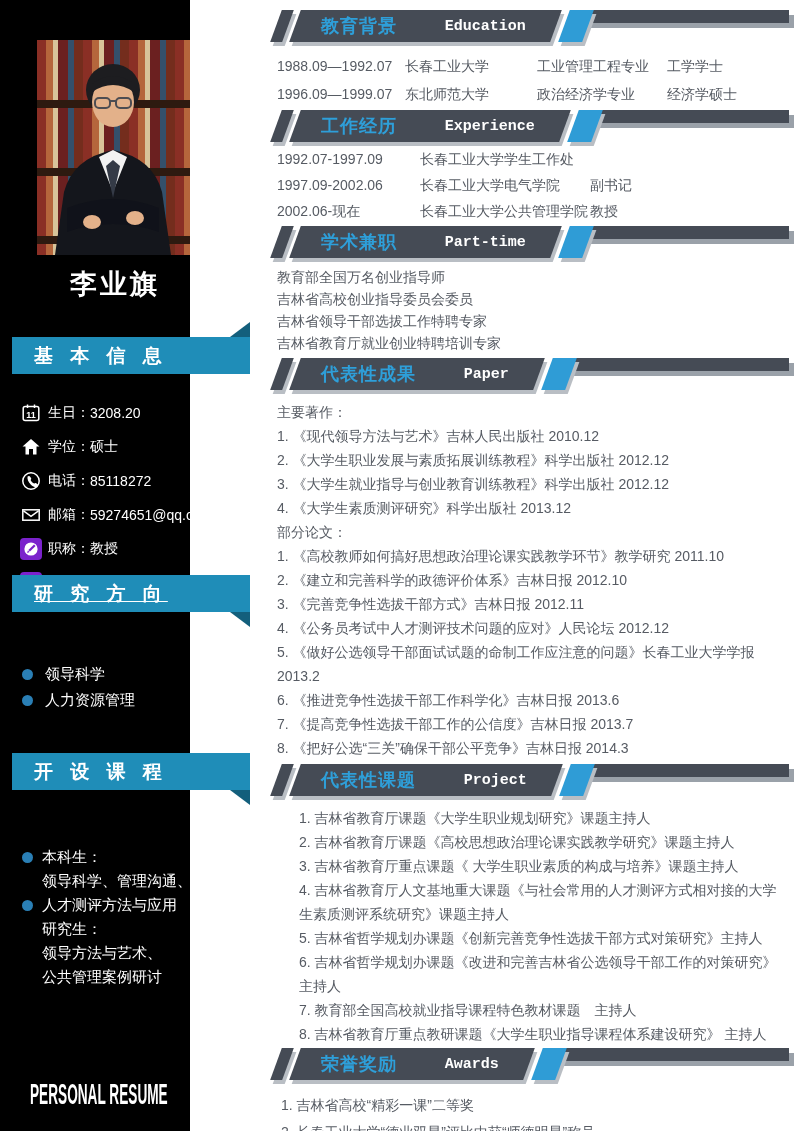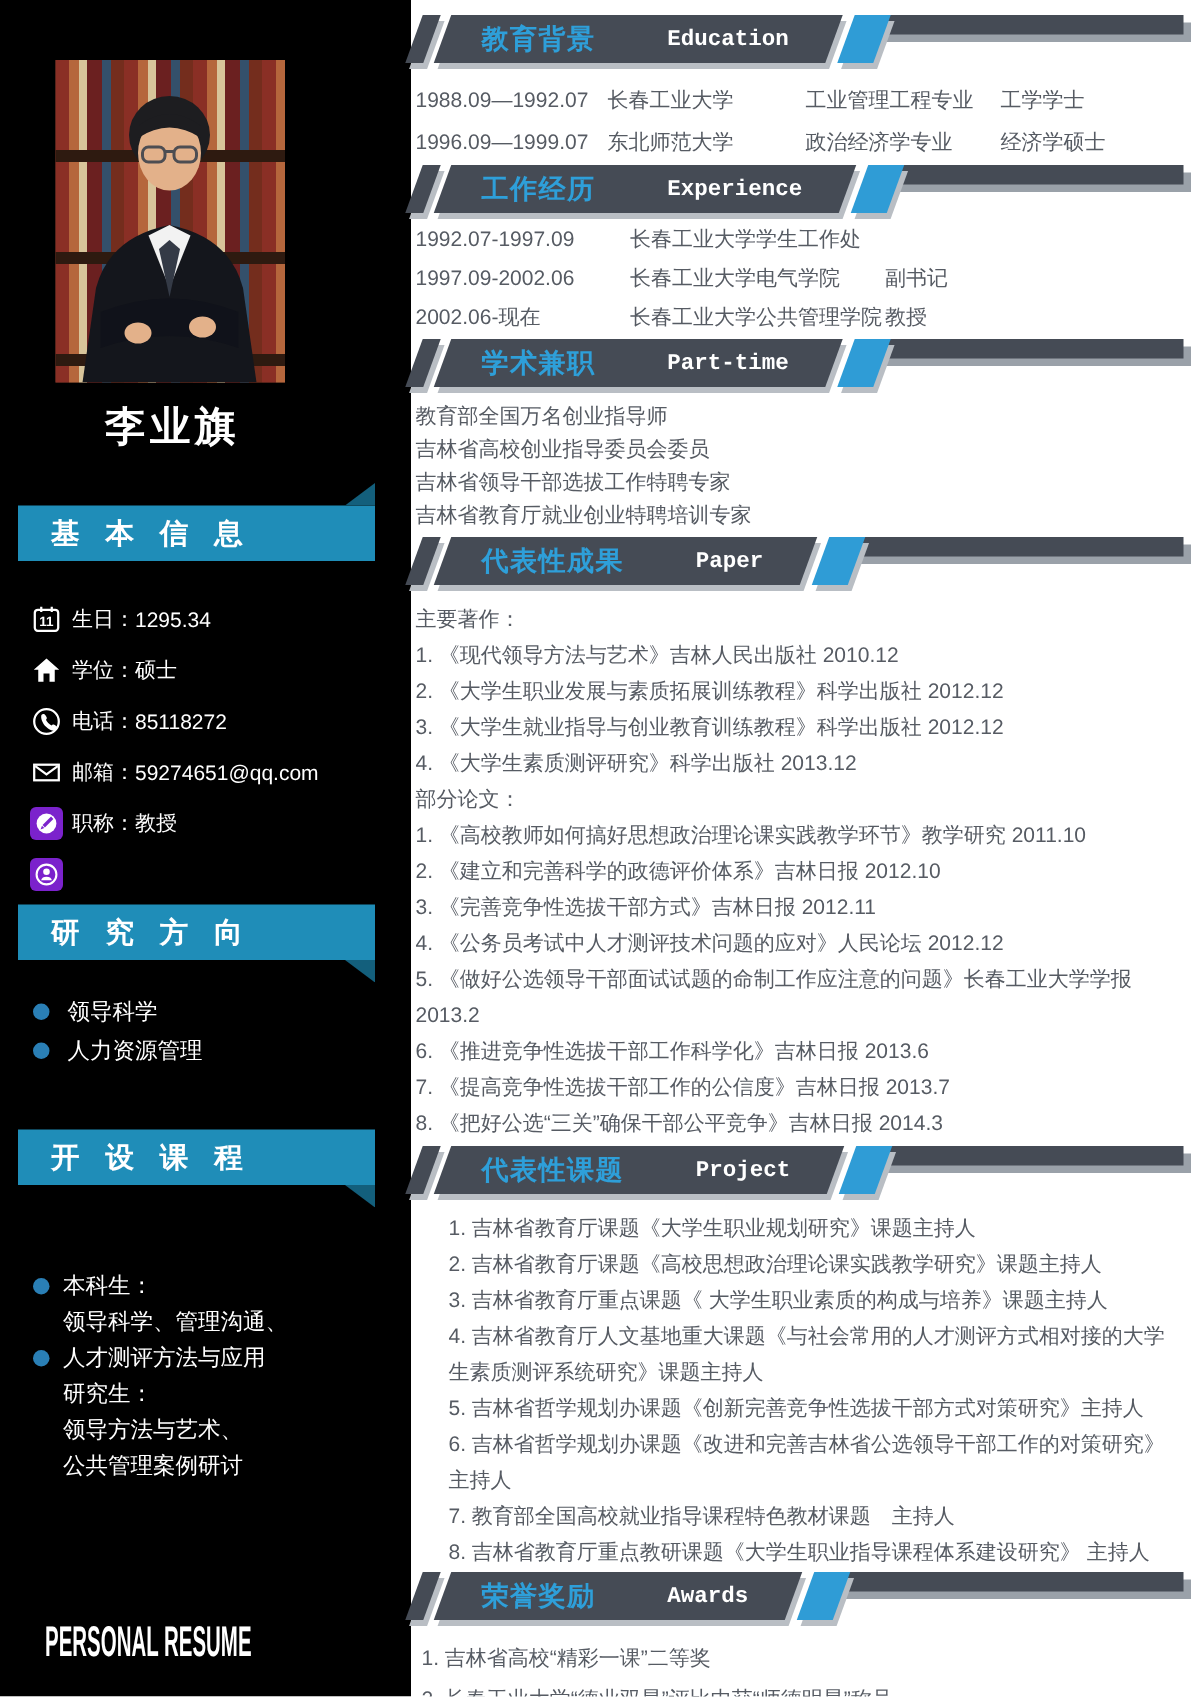--- a/index.html
+++ b/index.html
@@ -1,37 +1,37 @@
 <!DOCTYPE html>
 <html><head>
 <meta charset="utf-8">
 <style>
   html,body{margin:0;padding:0;}
   body{
     width:799px;height:1131px;position:relative;background:#ffffff;overflow:hidden;
     font-family:"Liberation Sans","DejaVu Sans",sans-serif;color:#565b63;
   }
   
-  .sidebar{position:absolute;left:0;top:0;width:274px;height:1131px;background:#000;}
+  .sidebar{position:absolute;left:0;top:0;width:190px;height:1131px;background:#000;}
   .photo{position:absolute;left:37px;top:40px;width:153px;height:215px;overflow:hidden;
     background:
       repeating-linear-gradient(180deg, rgba(0,0,0,0) 0 60px, #2e1a10 60px 68px),
       repeating-linear-gradient(90deg,#8a2f25 0 9px,#b5663c 9px 16px,#d8c49a 16px 21px,#6b2020 21px 31px,#34506b 31px 37px,#742d1d 37px 46px);
     background-color:#4a2c1e;}
   .photo svg{position:absolute;left:0;top:0;}
   .name{position:absolute;left:0;top:266px;width:230px;text-align:center;color:#fff;
     font-size:27px;font-weight:bold;letter-spacing:3px;}
   .side-banner{position:absolute;left:12px;width:238px;height:37px;background:#1f8db8;
     box-sizing:border-box;display:flex;align-items:center;padding-left:22px;
     color:#fff;font-size:19px;font-weight:bold;letter-spacing:6px;}
   .side-banner::after{content:"";position:absolute;right:0;width:20px;height:15px;background:#135f7c;}
   .side-banner.fold-down::after{top:100%;clip-path:polygon(0 0,100% 0,100% 100%);}
   .side-banner.fold-up::after{bottom:100%;clip-path:polygon(0 100%,100% 100%,100% 0);}
   .banner-basic{top:337px;}
-  .banner-research{top:603px;}
+  .banner-research{top:575px;text-decoration:underline;}
   .banner-courses{top:753px;}
   .basic-list{position:absolute;left:20px;top:396px;width:200px;}
   .basic-row{height:34px;display:flex;align-items:center;color:#fff;font-size:14px;}
   .basic-row .bi{width:22px;height:22px;margin-right:6px;flex:0 0 22px;display:flex;align-items:center;justify-content:center;}
   .badge{background:#7b22cc;border-radius:4px;}
   .research-list{position:absolute;left:22px;top:661px;width:195px;}
   .research-row{height:26px;display:flex;align-items:center;color:#fff;font-size:15px;}
   .dot{width:11px;height:11px;border-radius:50%;background:#2a7fb5;margin-right:12px;flex:0 0 11px;}
   .courses-list{position:absolute;left:22px;top:845px;width:200px;}
   .course-line{height:24px;display:flex;align-items:center;color:#fff;font-size:15px;}
@@ -99,21 +99,21 @@
     <div class="basic-row">
       <span class="bi">
         <svg width="20" height="20" viewBox="0 0 20 20">
             <rect x="2.2" y="3.5" width="15.6" height="14" rx="2" fill="none" stroke="#fff" stroke-width="1.5"></rect>
             <line x1="6.5" y1="1.5" x2="6.5" y2="5" stroke="#fff" stroke-width="1.5"></line>
             <line x1="13.5" y1="1.5" x2="13.5" y2="5" stroke="#fff" stroke-width="1.5"></line>
             <text x="10" y="14.5" font-size="9" font-weight="bold" fill="#fff" text-anchor="middle" font-family="Liberation Sans, sans-serif">11</text>
           </svg>
       </span>
       <span>生日：</span>
-      <span>1295.34</span>
+      <span>3208.20</span>
     </div>
     <div class="basic-row">
       <span class="bi">
         <svg width="20" height="20" viewBox="0 0 20 20">
             <path d="M10 2 L18.5 9.5 H15.5 V17.5 H12 V12 H8 V17.5 H4.5 V9.5 H1.5 Z" fill="#fff"></path>
           </svg>
       </span>
       <span>学位：</span>
       <span>硕士</span>
     </div>

